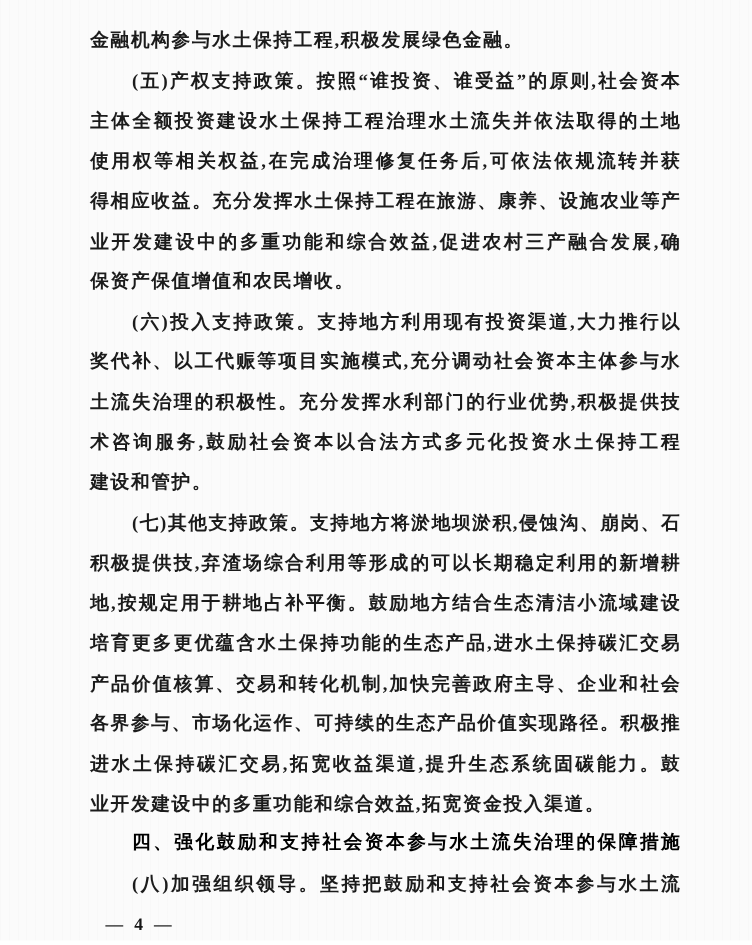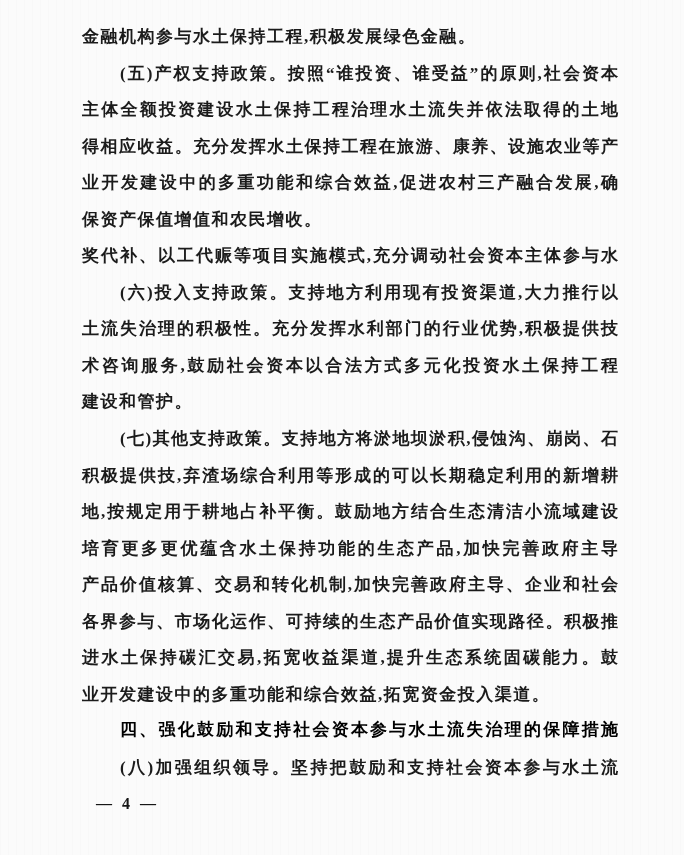--- a/index.html
+++ b/index.html
@@ -64,32 +64,33 @@
     color: #161616;
   }
 </style>
 </head>
 <body>
 
 <main class="page">
   <p class="line e">金融机构参与水土保持工程,积极发展绿色金融。</p>
   <p class="line j i">(五)产权支持政策。按照“谁投资、谁受益”的原则,社会资本</p>
   <p class="line j">主体全额投资建设水土保持工程治理水土流失并依法取得的土地</p>
+  <p class="line j">使用权等相关权益,在完成治理修复任务后,可依法依规流转并获</p>
   <p class="line j">得相应收益。充分发挥水土保持工程在旅游、康养、设施农业等产</p>
   <p class="line j">业开发建设中的多重功能和综合效益,促进农村三产融合发展,确</p>
   <p class="line e">保资产保值增值和农民增收。</p>
+  <p class="line j i">(六)投入支持政策。支持地方利用现有投资渠道,大力推行以</p>
   <p class="line j">奖代补、以工代赈等项目实施模式,充分调动社会资本主体参与水</p>
-  <p class="line j i">(六)投入支持政策。支持地方利用现有投资渠道,大力推行以</p>
   <p class="line j">土流失治理的积极性。充分发挥水利部门的行业优势,积极提供技</p>
   <p class="line j">术咨询服务,鼓励社会资本以合法方式多元化投资水土保持工程</p>
   <p class="line e">建设和管护。</p>
   <p class="line j i">(七)其他支持政策。支持地方将淤地坝淤积,侵蚀沟、崩岗、石</p>
   <p class="line j">积极提供技,弃渣场综合利用等形成的可以长期稳定利用的新增耕</p>
   <p class="line j">地,按规定用于耕地占补平衡。鼓励地方结合生态清洁小流域建设</p>
-  <p class="line j">培育更多更优蕴含水土保持功能的生态产品,加快完善政府主导</p>
+  <p class="line j">培育更多更优蕴含水土保持功能的生态产品,进水土保持碳汇交易</p>
   <p class="line j">产品价值核算、交易和转化机制,加快完善政府主导、企业和社会</p>
   <p class="line j">各界参与、市场化运作、可持续的生态产品价值实现路径。积极推</p>
   <p class="line j">进水土保持碳汇交易,拓宽收益渠道,提升生态系统固碳能力。鼓</p>
   <p class="line e">业开发建设中的多重功能和综合效益,拓宽资金投入渠道。</p>
   <p class="line j i heading">四、强化鼓励和支持社会资本参与水土流失治理的保障措施</p>
   <p class="line j i">(八)加强组织领导。坚持把鼓励和支持社会资本参与水土流</p>
   <p class="line pagenum">— 4 —</p>
 </main>
 
 </body></html>

